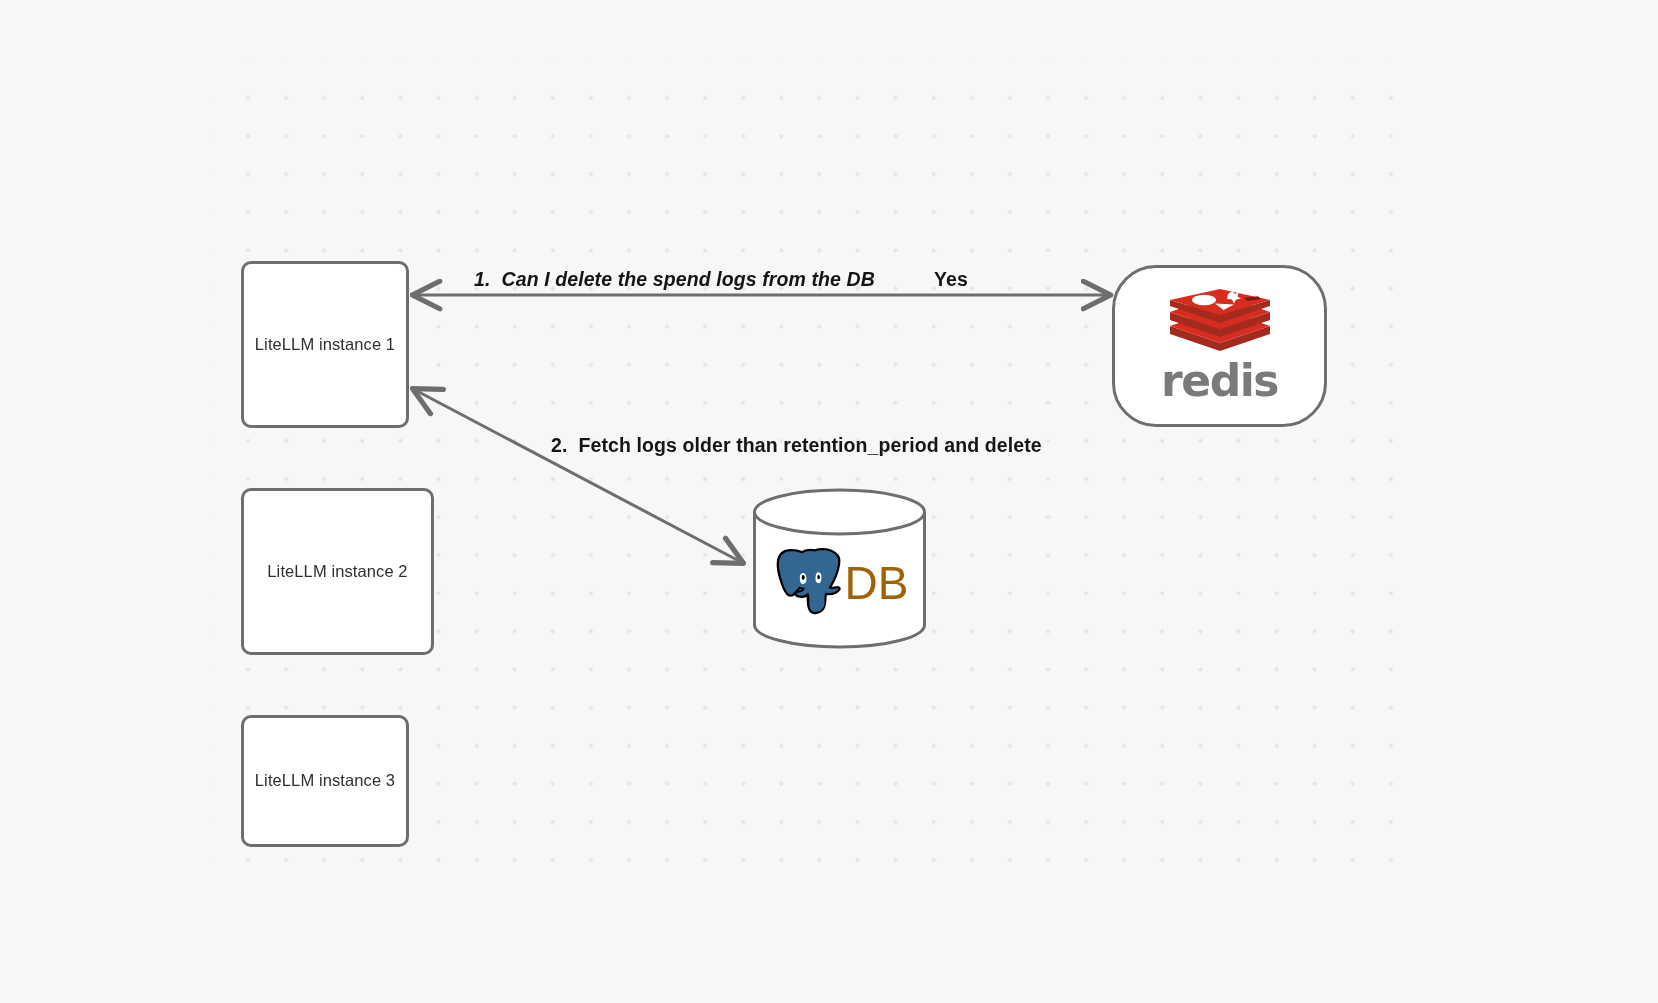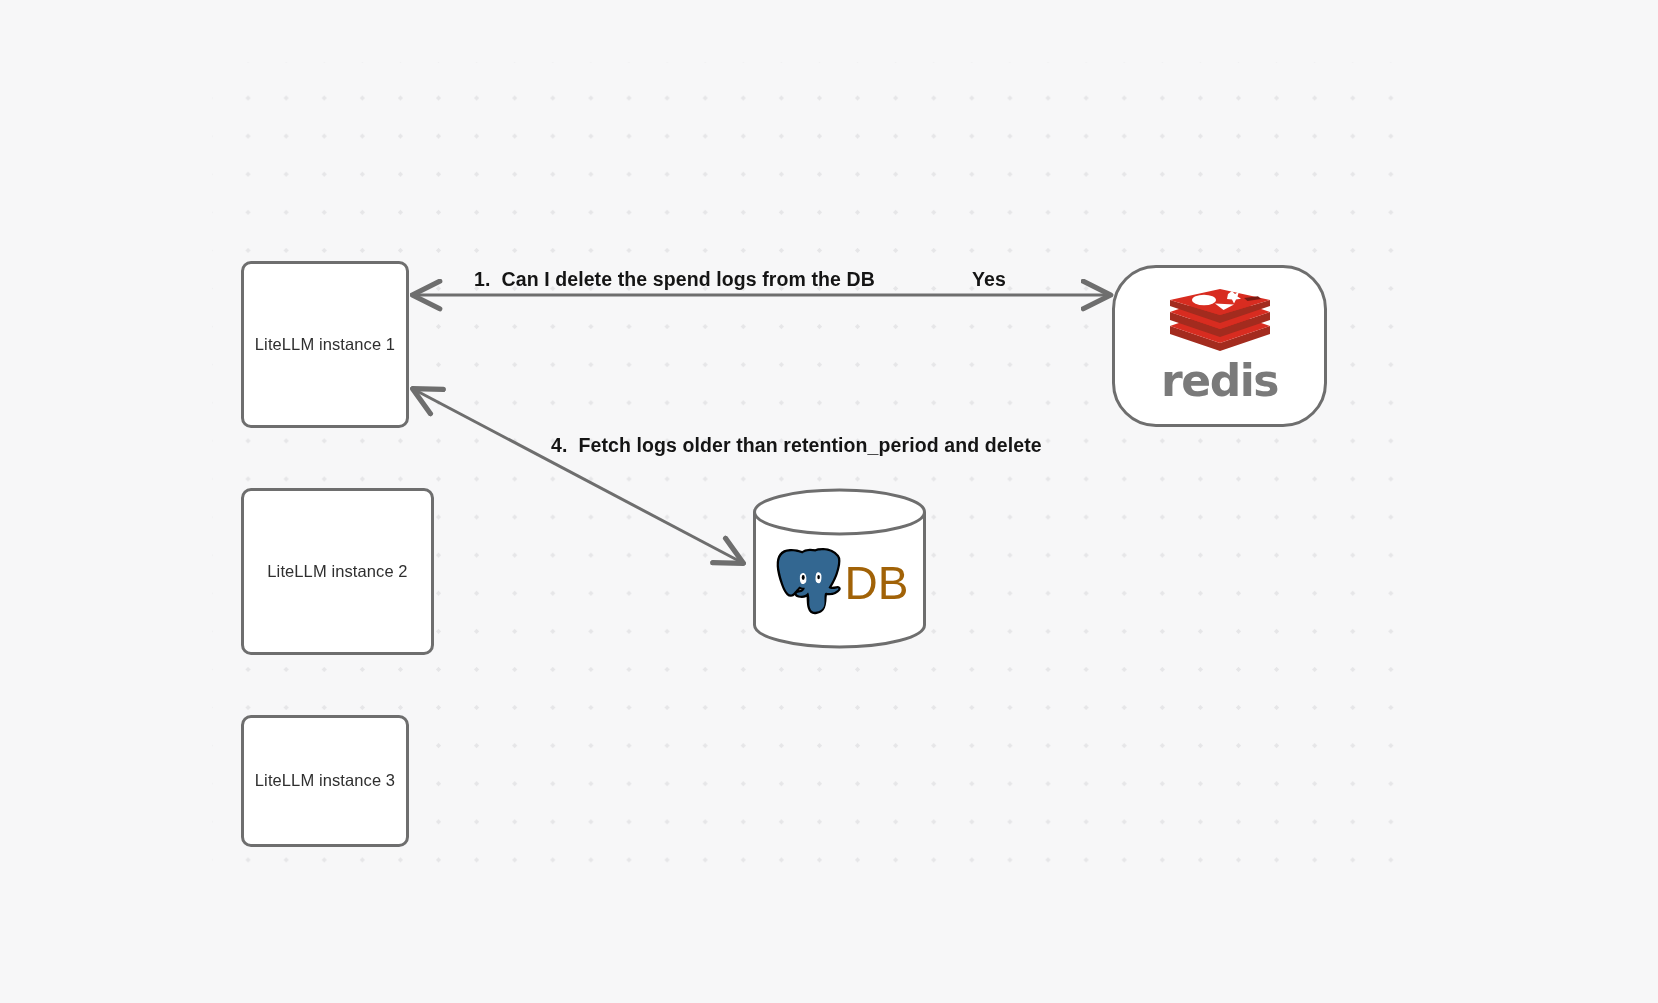--- a/index.html
+++ b/index.html
@@ -109,22 +109,22 @@
     position: absolute;
     font-family: "Liberation Sans", sans-serif;
     font-weight: 700;
     font-size: 19.5px;
     color: #151515;
     white-space: pre;
     background: transparent;
     letter-spacing: 0.1px;
     user-select: none;
   }
-  #label-1 { left: 474px; top: 268px; }
-  #label-yes { left: 972px; top: 268px; }
+  #label-1 { left: 474px; top: 268px; font-style: italic; }
+  #label-yes { left: 934px; top: 268px; }
   #label-2 { left: 551px; top: 434px; }
 </style>
 </head>
 <body>
 
 <div id="canvas">
 
   <div id="dotgrid"></div>
 
   <svg id="edges" viewBox="0 0 1658 1003" width="1658" height="1003">
@@ -141,21 +141,21 @@
       <line x1="415" y1="295" x2="1108" y2="295" stroke="#6e6e6e" stroke-width="3" marker-start="url(#arrow-left)" marker-end="url(#arrow-right)"></line>
     </g>
 
     <g>
       <line x1="415" y1="390" x2="741" y2="562" stroke="#6e6e6e" stroke-width="3" marker-start="url(#arrow-left)" marker-end="url(#arrow-right)"></line>
     </g>
   </svg>
 
   <div class="edge-label" id="label-1">1.  Can I delete the spend logs from the DB</div>
   <div class="edge-label" id="label-yes">Yes</div>
-  <div class="edge-label" id="label-2">4.  Fetch logs older than retention_period and delete</div>
+  <div class="edge-label" id="label-2">2.  Fetch logs older than retention_period and delete</div>
 
   <div class="node-box" id="litellm-1">
     <span class="node-label">LiteLLM instance 1</span>
   </div>
 
   <div class="node-box" id="litellm-2">
     <span class="node-label">LiteLLM instance 2</span>
   </div>
 
   <div class="node-box" id="litellm-3">

